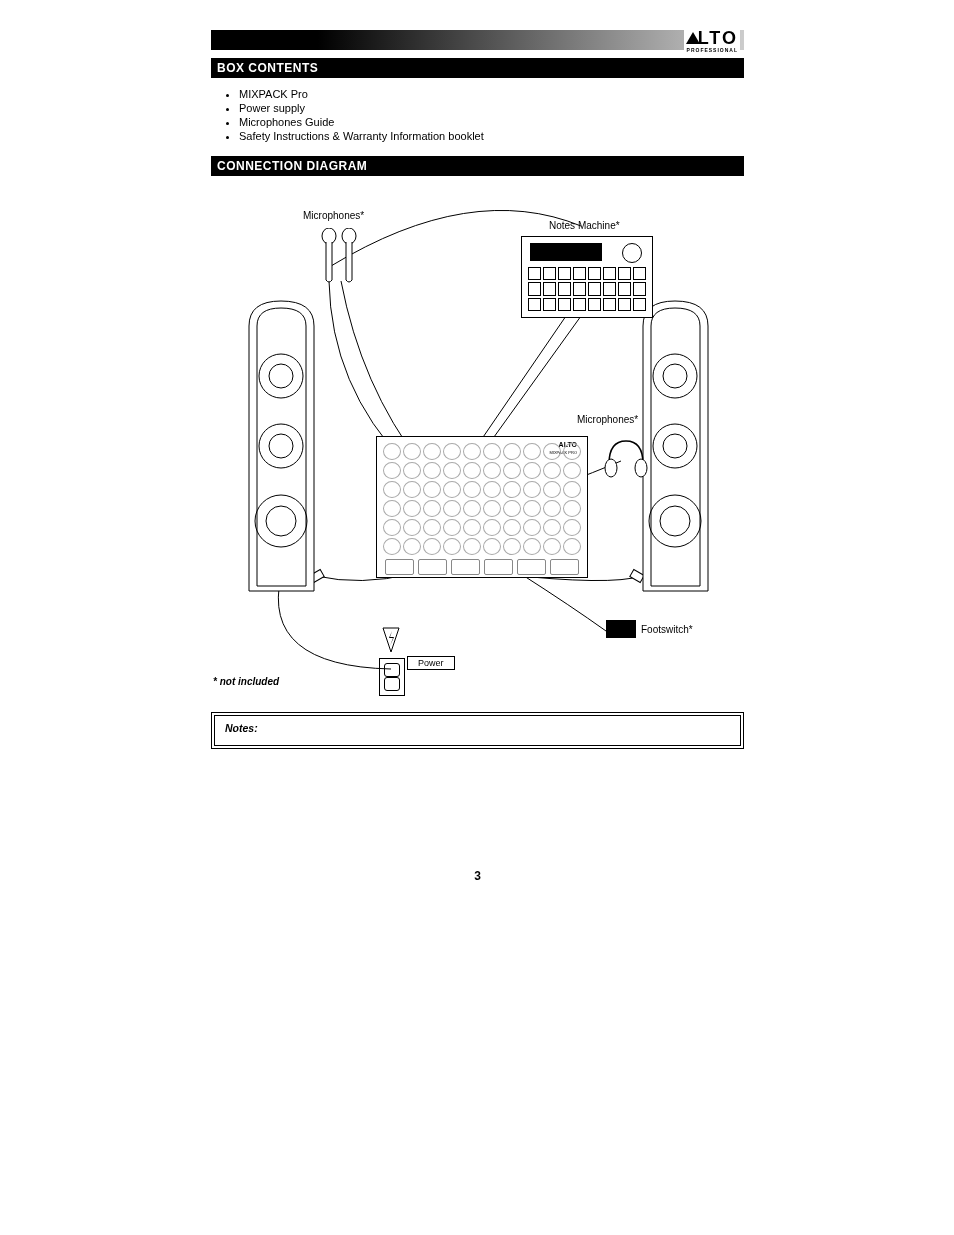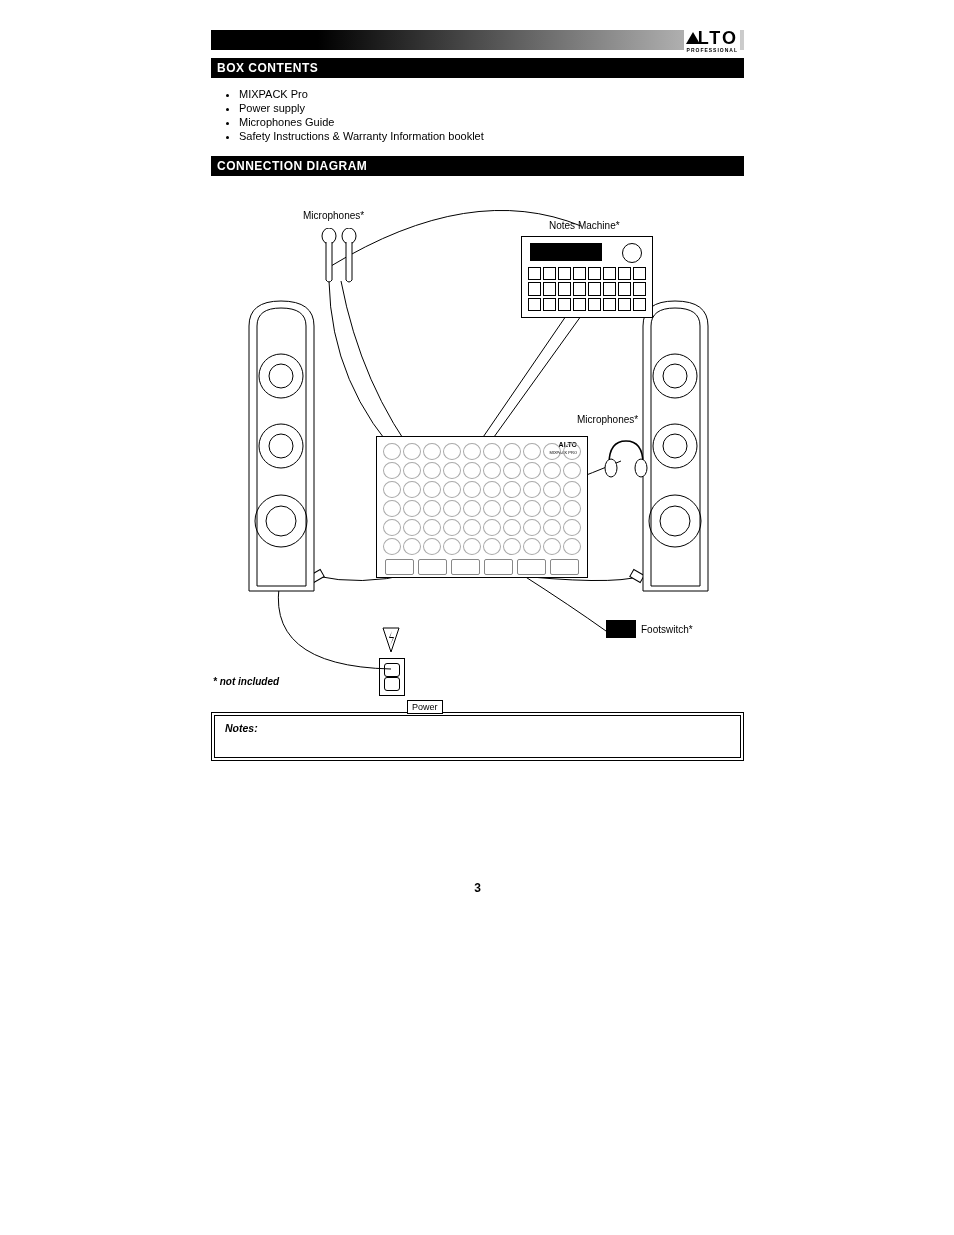--- a/index.html
+++ b/index.html
@@ -160,40 +160,40 @@
   }
   .notes-box {
     border: 4px double #000;
     margin-top: 6px;
     padding: 6px 10px 8px 10px;
     font-size: 10.5px;
   }
   .notes-title {
     font-style: italic;
     font-weight: bold;
-    margin-bottom: 15px;
+    margin-bottom: 3px;
     display: inline-block;
   }
   .notes-list {
     margin: 2px 0 0 14px;
     padding: 0;
     font-style: italic;
   }
   .notes-list li { margin-bottom: 2px; }
   .page-num {
     text-align: center;
     font-weight: bold;
     font-size: 12px;
     margin-top: 120px;
   }
   .power-label-box {
     position: absolute;
-    left: 196px; top: 514px;
+    left: 196px; top: 470px;
     border: 0.5px solid #000;
-    padding: 1px 4px;
+    padding: 1px 10px;
     font-size: 9px;
     background: #fff;
   }
 </style>
 </head>
 <body>
 
 <div class="page">
   <div class="content">
     <div class="top-bar">

